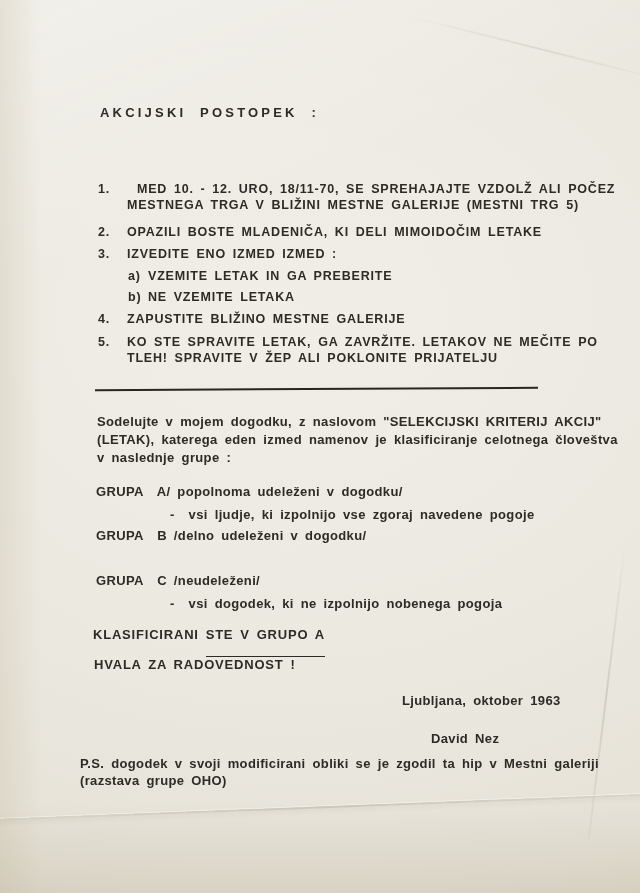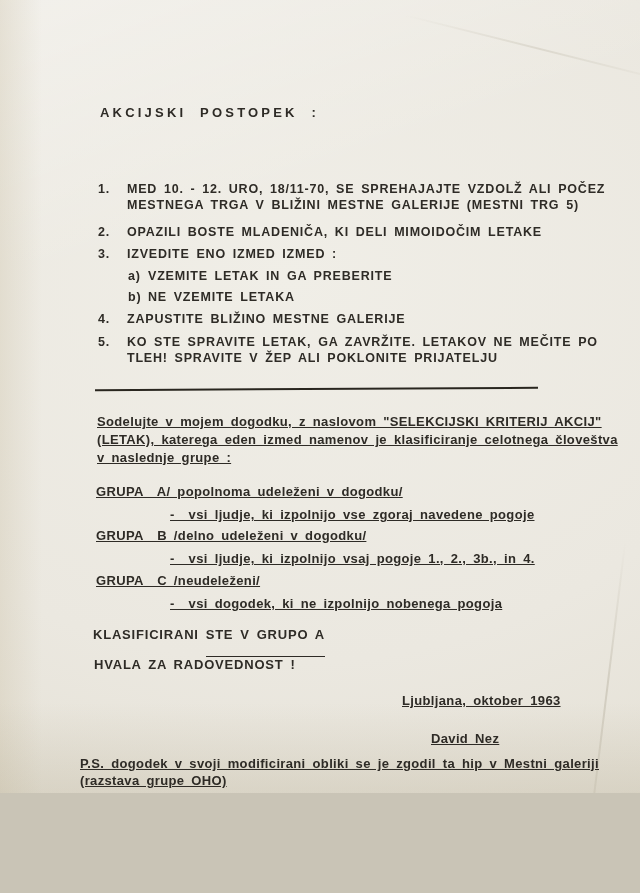--- a/index.html
+++ b/index.html
@@ -1,18 +1,18 @@
 <!DOCTYPE html>
 <html><head>
 <meta charset="utf-8">
 <style>
   html,body{margin:0;padding:0;background:#c9c4b6;}
   .scan{
     position:relative;
-    width:640px;height:793px;
+    width:640px;height:893px;
     margin:0 auto;
     overflow:hidden;
     background:
       radial-gradient(ellipse 900px 700px at 45% 35%, #f0eee7 0%, #ebe8e0 55%, #e5e1d6 85%, #ded8c9 100%),
       #ebe8e0;
     font-family:"Liberation Sans", sans-serif;
     color:#2e2b26;
   }
   
   .edge-left{position:absolute;left:0;top:0;width:42px;height:100%;
@@ -27,39 +27,39 @@
     box-shadow:0 2px 4px rgba(140,132,110,0.18), 0 -1px 0 rgba(255,255,255,0.5);}
   .crease-right{position:absolute;left:606px;top:540px;width:2px;height:300px;
     transform:rotate(7deg);
     background:linear-gradient(to bottom, rgba(150,142,120,0), rgba(150,142,120,0.28), rgba(150,142,120,0.08));}
   .sheen{position:absolute;left:0;top:0;width:100%;height:260px;
     background:linear-gradient(160deg, rgba(255,255,255,0.35), rgba(255,255,255,0) 60%);}
 
   .t{position:absolute;white-space:pre;font-weight:bold;}
   .caps{font-size:12.5px;letter-spacing:0.8px;word-spacing:2.5px;line-height:16px;}
   .head{font-size:13px;letter-spacing:3.2px;word-spacing:7px;}
-  .lower{font-size:13px;letter-spacing:0.35px;word-spacing:3px;line-height:18px;text-decoration:underline;}
+  .lower{font-size:13px;letter-spacing:0.35px;word-spacing:3px;line-height:18px;}
   .divider{position:absolute;background:#29261f;height:2px;transform:rotate(-0.3deg);}
   .ul{border-bottom:1.6px solid #2e2b26;padding-bottom:14px;}
 </style>
 </head>
 <body>
 
 <div class="scan">
   <div class="sheen"></div>
   <div class="edge-left"></div>
   <div class="edge-bottom"></div>
   <div class="crease-topright"></div>
   <div class="crease-right"></div>
   <div class="crease-bottom"></div>
 
   <div class="t head" style="left:100px;top:105px">AKCIJSKI POSTOPEK :</div>
 
   <div class="t caps" style="left:98px;top:181px">1.</div>
-  <div class="t caps" style="left:127px;top:181px">MED 10. - 12. URO, 18/11-70, SE SPREHAJAJTE VZDOLŽ ALI POČEZ</div>
+  <div class="t caps" style="left:137px;top:181px">MED 10. - 12. URO, 18/11-70, SE SPREHAJAJTE VZDOLŽ ALI POČEZ</div>
   <div class="t caps" style="left:127px;top:197px">MESTNEGA TRGA V BLIŽINI MESTNE GALERIJE (MESTNI TRG 5)</div>
 
   <div class="t caps" style="left:98px;top:224px">2.</div>
   <div class="t caps" style="left:127px;top:224px">OPAZILI BOSTE MLADENIČA, KI DELI MIMOIDOČIM LETAKE</div>
 
   <div class="t caps" style="left:98px;top:246px">3.</div>
   <div class="t caps" style="left:127px;top:246px">IZVEDITE ENO IZMED IZMED :</div>
 
   <div class="t caps" style="left:128px;top:268px">a)</div>
   <div class="t caps" style="left:148px;top:268px">VZEMITE LETAK IN GA PREBERITE</div>
@@ -77,21 +77,20 @@
   <div class="divider" style="left:95px;top:388px;width:443px"></div>
 
   <div class="t lower" style="left:97px;top:413px">Sodelujte v mojem dogodku, z naslovom "SELEKCIJSKI KRITERIJ AKCIJ"</div>
   <div class="t lower" style="left:97px;top:431px">(LETAK), katerega eden izmed namenov je klasificiranje celotnega človeštva</div>
   <div class="t lower" style="left:97px;top:449px">v naslednje grupe :</div>
 
   <div class="t lower" style="left:96px;top:483px">GRUPA  A/ popolnoma udeleženi v dogodku/</div>
   <div class="t lower" style="left:170px;top:506px">-  vsi ljudje, ki izpolnijo vse zgoraj navedene pogoje</div>
 
   <div class="t lower" style="left:96px;top:527px">GRUPA  B /delno udeleženi v dogodku/</div>
-  <div class="t lower" style="left:170px;top:550px">-  vsi ljudje, ki izpolnijo vsaj pogoje 1., 2., 3b., in 4.</div>
 
   <div class="t lower" style="left:96px;top:572px">GRUPA  C /neudeleženi/</div>
   <div class="t lower" style="left:170px;top:595px">-  vsi dogodek, ki ne izpolnijo nobenega pogoja</div>
 
   <div class="t caps" style="left:93px;top:627px;font-size:13px"><span>KLASIFICIRANI </span><span class="ul">STE V GRUPO A</span></div>
 
   <div class="t caps" style="left:94px;top:657px;font-size:13px">HVALA ZA RADOVEDNOST !</div>
 
   <div class="t lower" style="left:402px;top:692px">Ljubljana, oktober 1963</div>
   <div class="t lower" style="left:431px;top:730px">David Nez</div>

